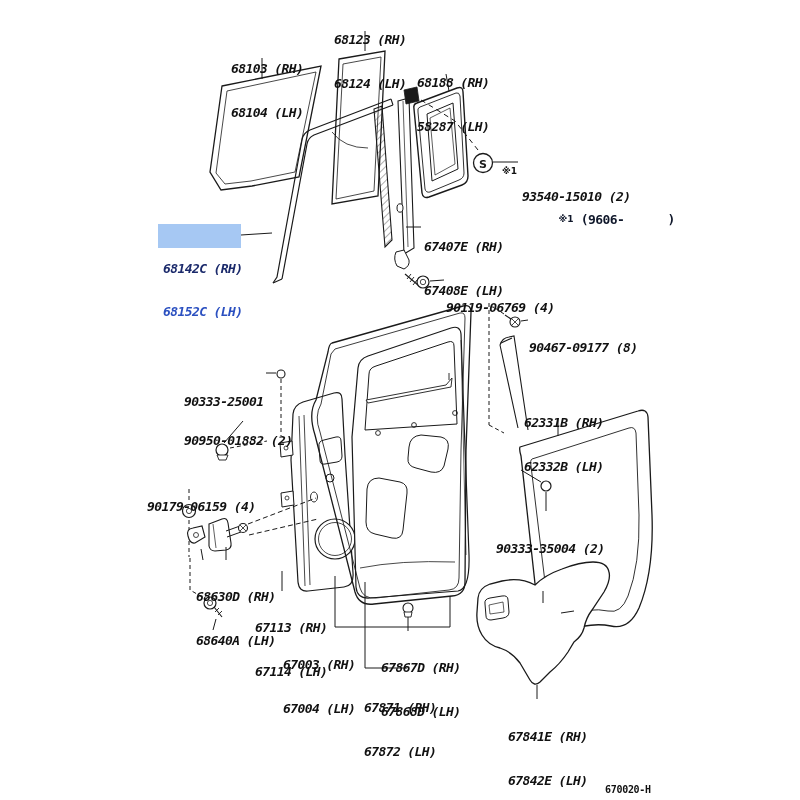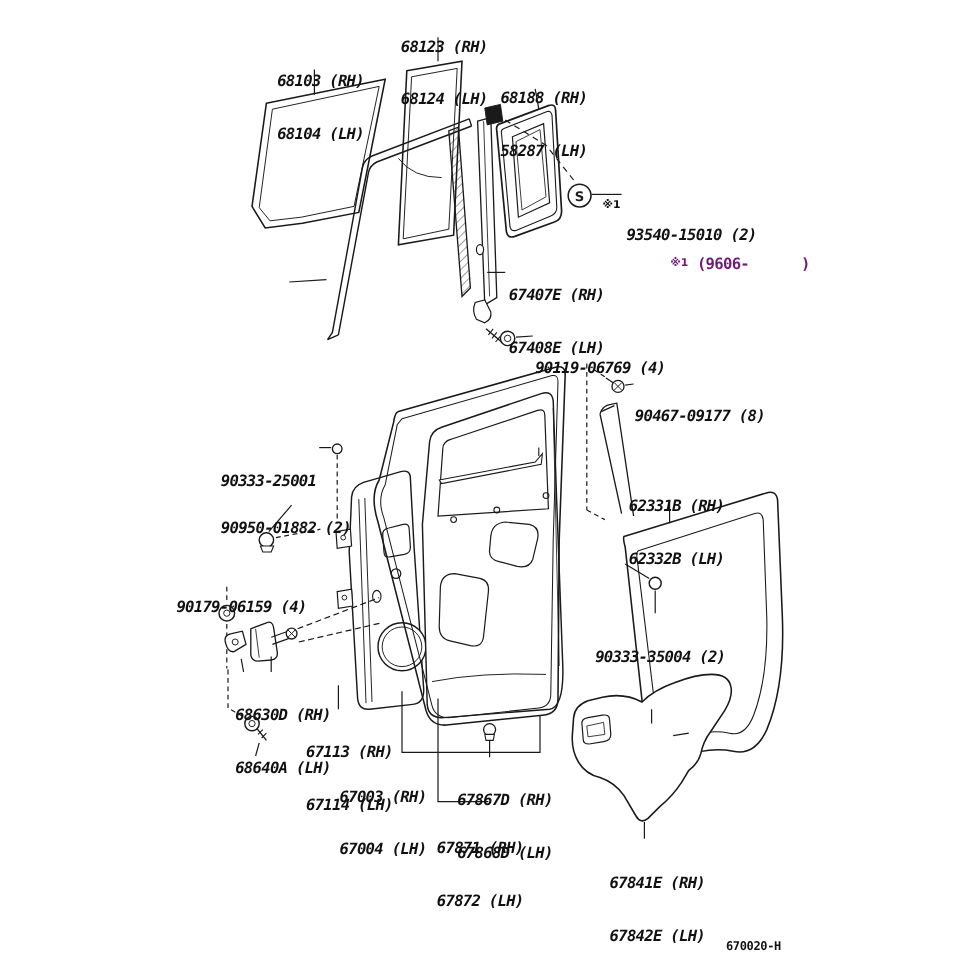--- a/index.html
+++ b/index.html
@@ -7,21 +7,21 @@
          font-family:"DejaVu Sans Mono",monospace;}
   #art{position:absolute;left:0;top:0;z-index:1;}
   .plabel{position:absolute;z-index:2;font-weight:bold;font-size:13px;line-height:14.5px;
           color:#111111;letter-spacing:-0.6px;white-space:pre;cursor:pointer;font-style:italic;}
   .ln{display:block;position:relative;z-index:2;}
   .hl-box{position:absolute;left:-5px;top:6px;width:83px;height:24px;background:#a6c8f3;z-index:1;}
   .hl1{color:#1b2a6b;}
   .hl2{color:#2b50c0;}
   .marker{position:absolute;z-index:2;font-family:"DejaVu Sans",sans-serif;
           font-weight:bold;font-size:9px;color:#111;}
-  .notewrap{position:absolute;z-index:2;white-space:pre;color:#701a75;text-align:center;}
+  .notewrap{position:absolute;z-index:2;white-space:pre;color:#0f172a;text-align:center;}
   .notewrap .nm{font-family:"DejaVu Sans",sans-serif;font-weight:bold;font-size:9px;vertical-align:2px;}
   .notewrap .nt{font-family:"DejaVu Sans Mono",monospace;font-weight:bold;font-size:13px;letter-spacing:-0.6px;}
   .code{position:absolute;z-index:2;font-weight:bold;font-size:10px;letter-spacing:-0.3px;color:#111;text-align:right;}
   svg{display:block;}
 </style>
 </head>
 <body>
 
 <div id="stage">
 
@@ -224,20 +224,25 @@
 
   <div class="notewrap" style="left:520px;top:190px">
     <span class="nm">※1</span><span class="nt"> </span><span class="nt">(9606-      )</span>
   </div>
 
   <div class="plabel" style="left:424px;top:211px">
     <span class="ln">67407E (RH)</span>
     <span class="ln">67408E (LH)</span>
   </div>
 
+  <div class="plabel" style="left:163px;top:218px">
+    <span class="hl-box"></span>
+    <span class="ln hl1">68142C (RH)</span>
+    <span class="ln hl2">68152C (LH)</span>
+  </div>
 
   <div class="plabel" style="left:446px;top:272px">
     <span class="ln">90119-06769 (4)</span>
   </div>
 
   <div class="plabel" style="left:529px;top:312px">
     <span class="ln">90467-09177 (8)</span>
   </div>
 
   <div class="plabel" style="left:184px;top:366px">

